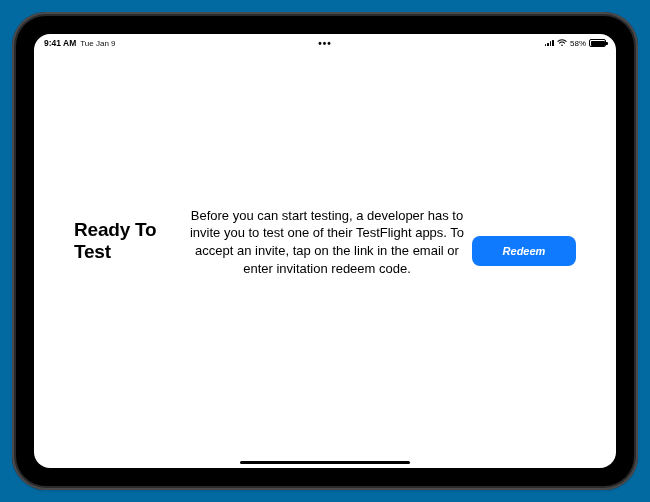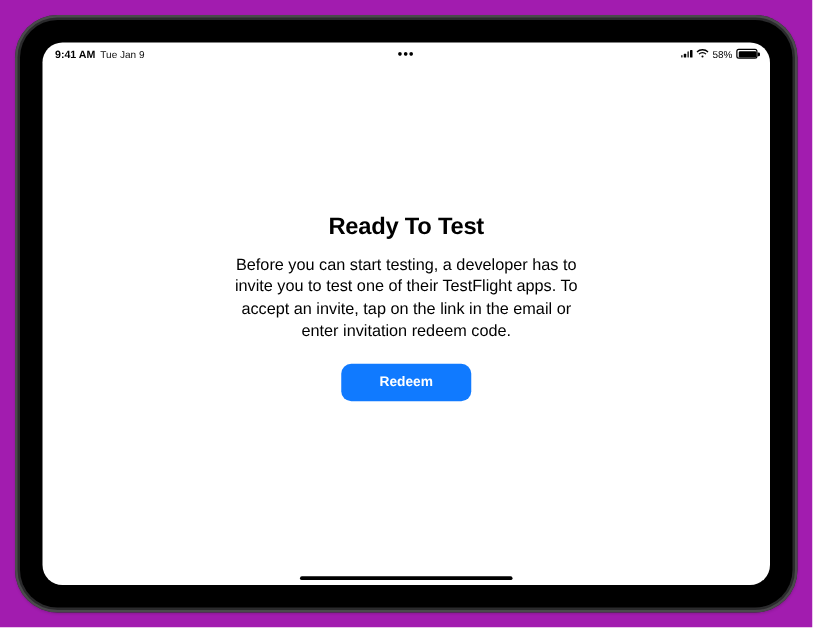--- a/index.html
+++ b/index.html
@@ -1,18 +1,18 @@
 <!DOCTYPE html>
 <html><head>
 <meta charset="utf-8">
 <style>
   * { box-sizing: border-box; margin: 0; padding: 0; }
   html, body { width: 650px; height: 502px; background: #fff; font-family: -apple-system, "Helvetica Neue", Helvetica, Arial, sans-serif; }
 
-  .stage { position: relative; width: 650px; height: 502px; background: #a21caf; }
+  .stage { position: relative; width: 650px; height: 502px; background: #0369a1; }
 
   
   .device {
     position: absolute;
     left: 12px; top: 12px;
     width: 626px; height: 478px;
     background: #2a2a2c;
     border-radius: 34px;
     box-shadow: inset 0 0 0 2px #4a4a4c, 0 1px 2px rgba(0,0,0,0.15);
   }
@@ -63,21 +63,21 @@
   .batt-pct { font-size: 8px; font-weight: 500; }
   .battery { position: relative; width: 17px; height: 8px; border: 1px solid #000; border-radius: 2px; }
   .battery::after { content:""; position:absolute; right:-2.5px; top:2px; width:1.5px; height:3px; background:#000; border-radius:0 1px 1px 0; }
   .battery-fill { position:absolute; left:0.5px; top:0.5px; bottom:0.5px; right:0.5px; background:#000; border-radius:1px; }
 
   
   .content {
     position: absolute;
     top: 0; left: 0; right: 0; bottom: 0;
     display: flex;
-    flex-direction: column;
+    flex-direction: row;
     align-items: center;
     justify-content: center;
     padding: 0 40px;
   }
   .title {
     font-size: 19px;
     font-weight: 700;
     color: #000;
     margin-top: -10px;
     margin-bottom: 10px;
@@ -96,20 +96,21 @@
     background: #107aff;
     color: #fff;
     border: none;
     border-radius: 8px;
     font-size: 11px;
     font-weight: 600;
     padding: 9px 30px;
     min-width: 104px;
     cursor: pointer;
     font-family: inherit;
+    font-style: italic;
   }
 
   
   .home-indicator {
     position: absolute;
     bottom: 4px; left: 50%; transform: translateX(-50%);
     width: 170px; height: 3.5px;
     background: #000;
     border-radius: 3px;
   }

